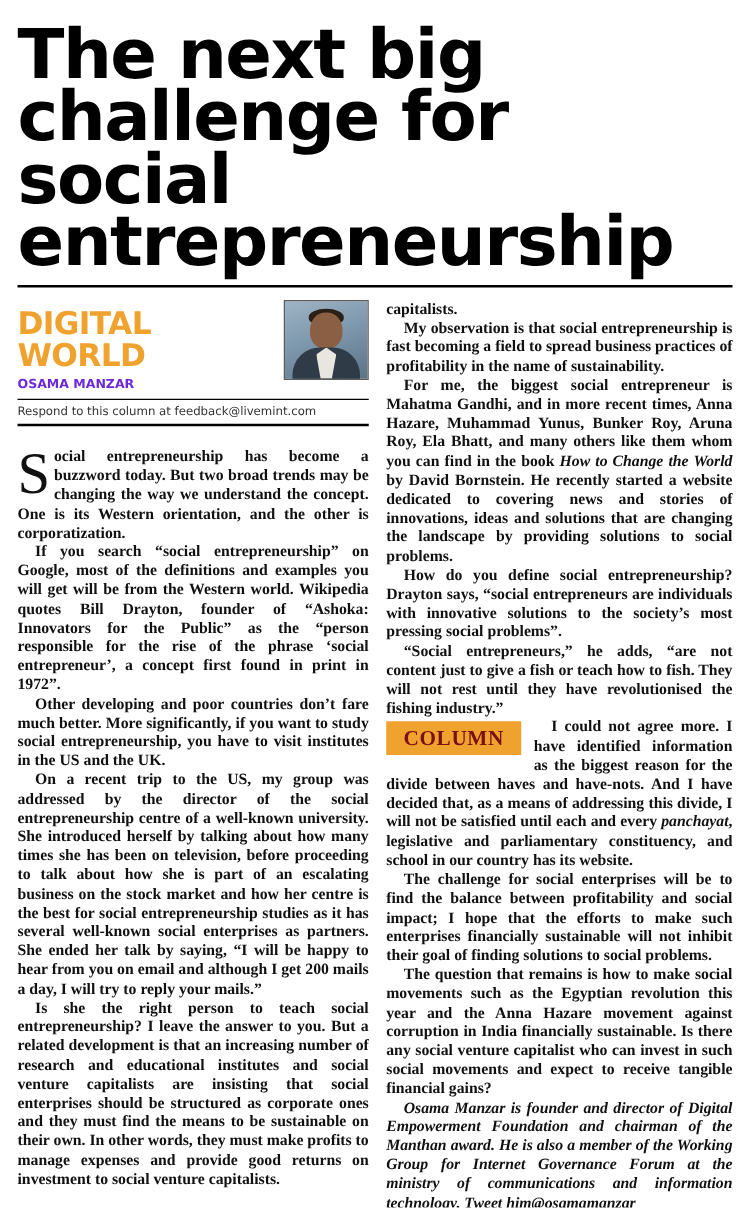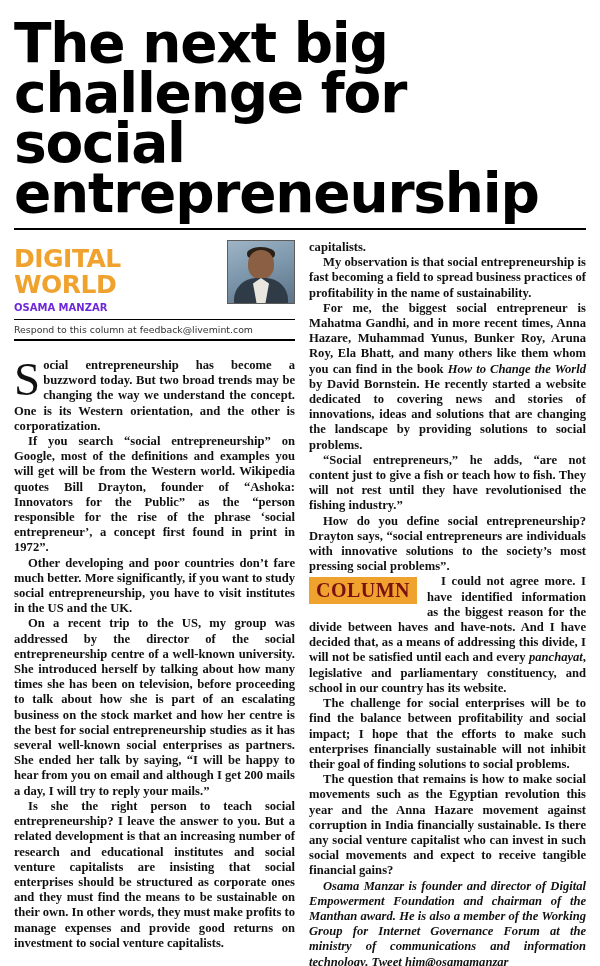--- a/index.html
+++ b/index.html
@@ -161,21 +161,21 @@
   
   .column-badge {
     float: left;
     width: 108px;
     height: 27px;
     margin: 3px 10px 1px 0;
     background: #f0a22e;
     color: #7a1010;
     font-family: "Liberation Serif", serif;
     font-weight: bold;
-    font-size: 20px;
+    font-size: 17px;
     letter-spacing: 0.5px;
     display: flex;
     align-items: center;
     justify-content: center;
   }
 
   .sig {
     font-style: italic;
     text-indent: 14px;
     margin-top: 13px;
@@ -221,22 +221,22 @@
       <p>On a recent trip to the US, my group was addressed by the director of the social entrepreneurship centre of a well-known university. She introduced herself by talking about how many times she has been on television, before proceeding to talk about how she is part of an escalating business on the stock market and how her centre is the best for social entrepreneurship studies as it has several well-known social enterprises as partners. She ended her talk by saying, “I will be happy to hear from you on email and although I get 200 mails a day, I will try to reply your mails.”</p>
       <p>Is she the right person to teach social entrepreneurship? I leave the answer to you. But a related development is that an increasing number of research and educational institutes and social venture capitalists are insisting that social enterprises should be structured as corporate ones and they must find the means to be sustainable on their own. In other words, they must make profits to manage expenses and provide good returns on investment to social venture capitalists.</p>
     </div>
 
     <div class="col">
       <p class="noindent">capitalists.</p>
       <p>My observation is that social entrepreneurship is fast becoming a field to spread business practices of profitability in the name of sustainability.</p>
       <p>
         For me, the biggest social entrepreneur is Mahatma Gandhi, and in more recent times, Anna Hazare, Muhammad Yunus, Bunker Roy, Aruna Roy, Ela Bhatt, and many others like them whom you can find in the book <em>How to Change the World</em> by David Bornstein. He recently started a website dedicated to covering news and stories of innovations, ideas and solutions that are changing the landscape by providing solutions to social problems.
       </p>
+      <p>How do you define social entrepreneurship? Drayton says, “social entrepreneurs are individuals with innovative solutions to the society’s most pressing social problems”.</p>
       <p>“Social entrepreneurs,” he adds, “are not content just to give a fish or teach how to fish. They will not rest until they have revolutionised the fishing industry.”</p>
-      <p>How do you define social entrepreneurship? Drayton says, “social entrepreneurs are individuals with innovative solutions to the society’s most pressing social problems”.</p>
       <div class="column-badge">COLUMN</div>
       <p>
         I could not agree more. I have identified information as the biggest reason for the divide between haves and have-nots. And I have decided that, as a means of addressing this divide, I will not be satisfied until each and every <em>panchayat</em>, legislative and parliamentary constituency, and school in our country has its website.
       </p>
       <p>The challenge for social enterprises will be to find the balance between profitability and social impact; I hope that the efforts to make such enterprises financially sustainable will not inhibit their goal of finding solutions to social problems.</p>
       <p>The question that remains is how to make social movements such as the Egyptian revolution this year and the Anna Hazare movement against corruption in India financially sustainable. Is there any social venture capitalist who can invest in such social movements and expect to receive tangible financial gains?</p>
       <p class="sig">Osama Manzar is founder and director of Digital Empowerment Foundation and chairman of the Manthan award. He is also a member of the Working Group for Internet Governance Forum at the ministry of communications and information technology. Tweet him@osamamanzar</p>
     </div>
 
   </div>

